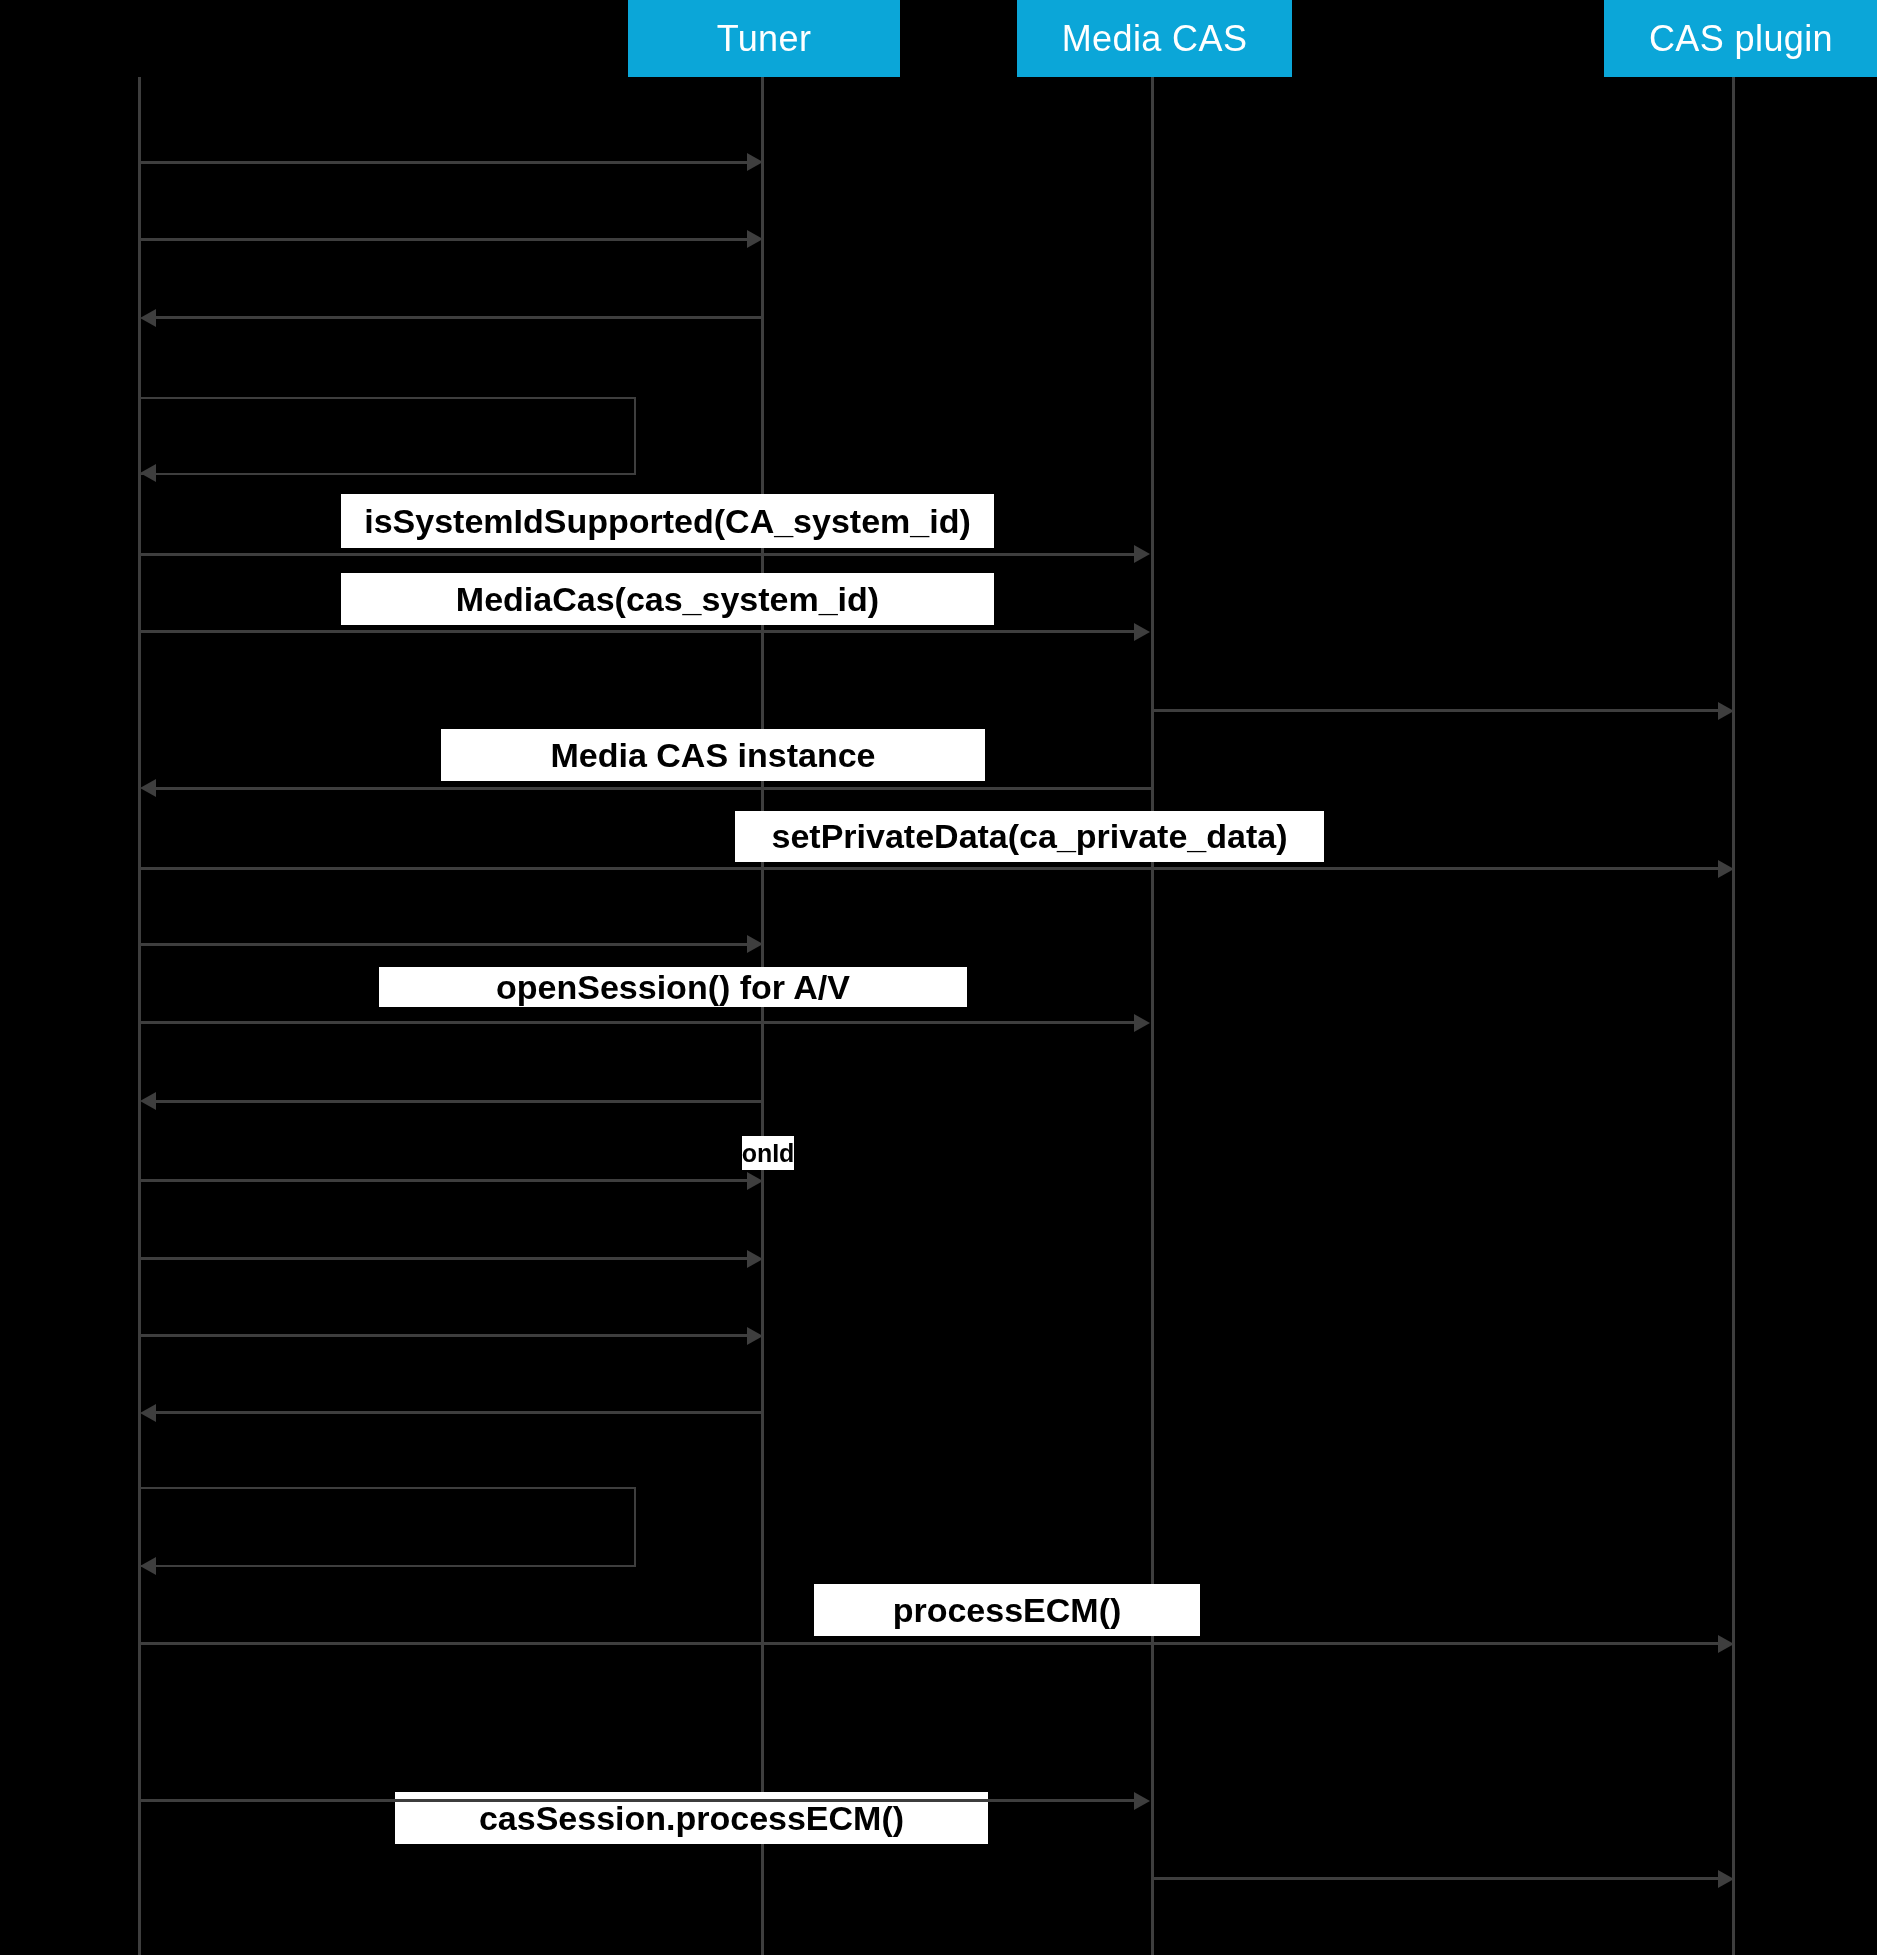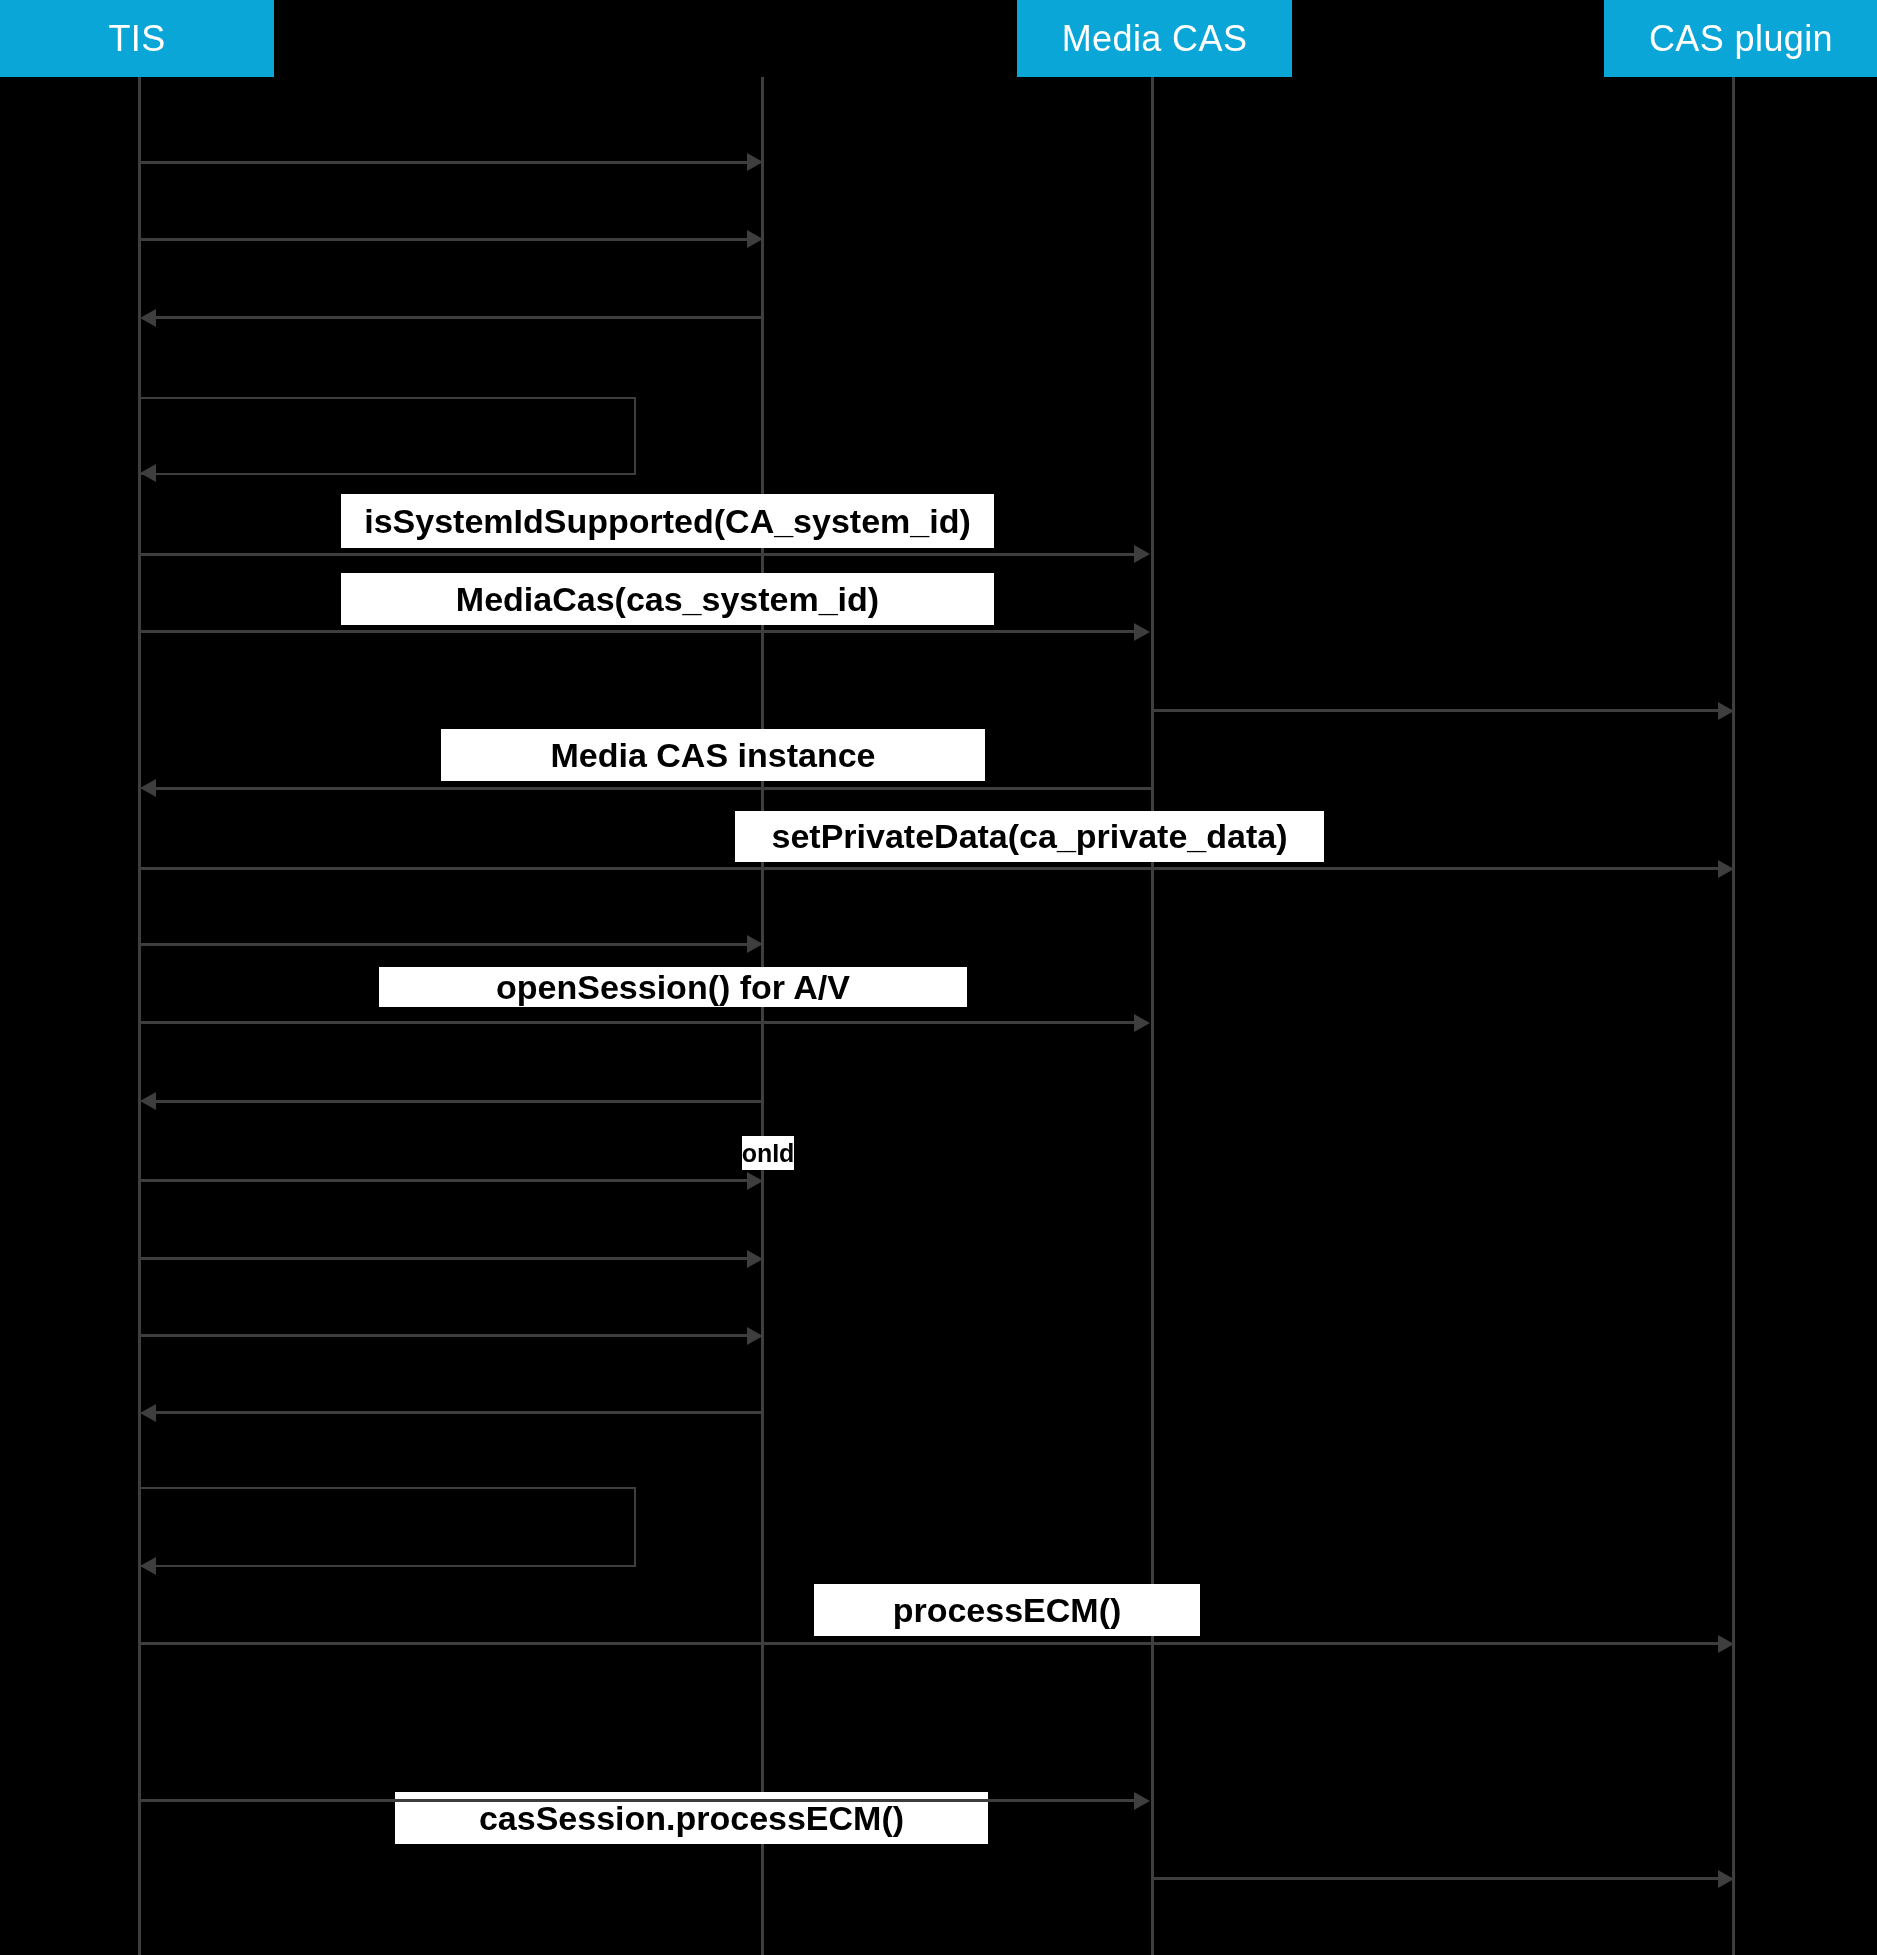--- a/index.html
+++ b/index.html
@@ -55,21 +55,21 @@
     font-size:34px;font-weight:700;
     white-space:nowrap;overflow:hidden;
   }
   .msg-label.small{font-size:25px;font-weight:700;}
 </style>
 </head>
 <body>
 
 <div id="stage">
 
-  <div class="actor" style="left:0;top:0;width:274px">TIS</div>
+  <div class="actor" style="left:628px;top:0;width:272px">Tuner</div>
   <div class="actor" style="left:1017px;top:0;width:275px">Media CAS</div>
   <div class="actor" style="left:1604px;top:0;width:274px">CAS plugin</div>
 
   <div class="lifeline" style="left:138px"></div>
   <div class="lifeline" style="left:761px"></div>
   <div class="lifeline" style="left:1151px"></div>
   <div class="lifeline" style="left:1732px"></div>
 
   <div class="msg-line" style="left:140px;top:161px;width:609px"></div>
   <div class="head-r" style="left:747px;top:153px"></div>

